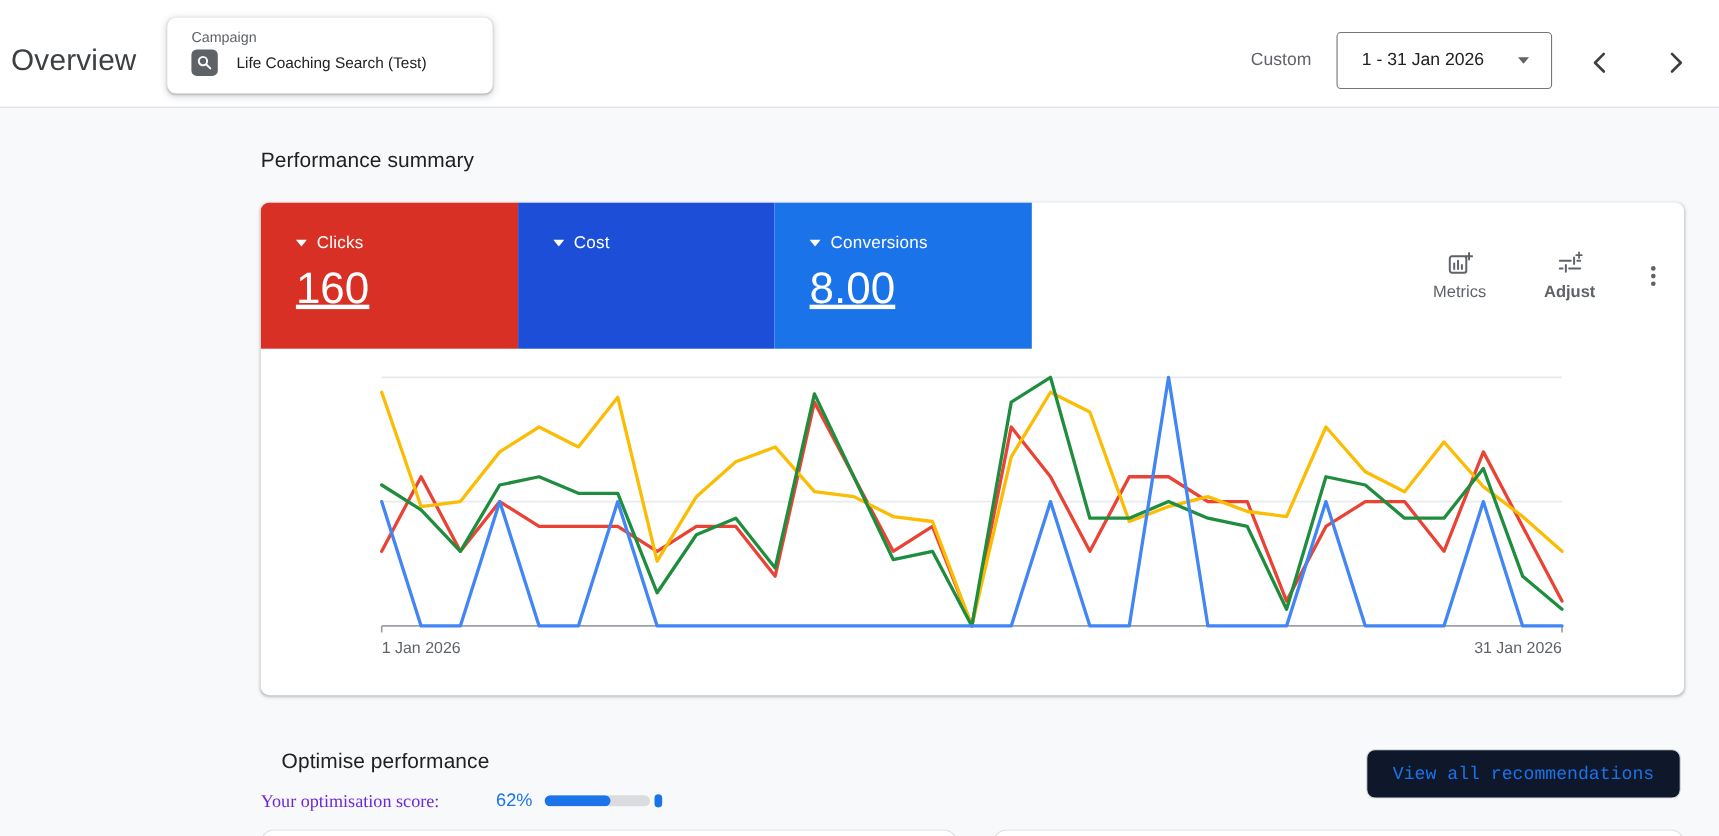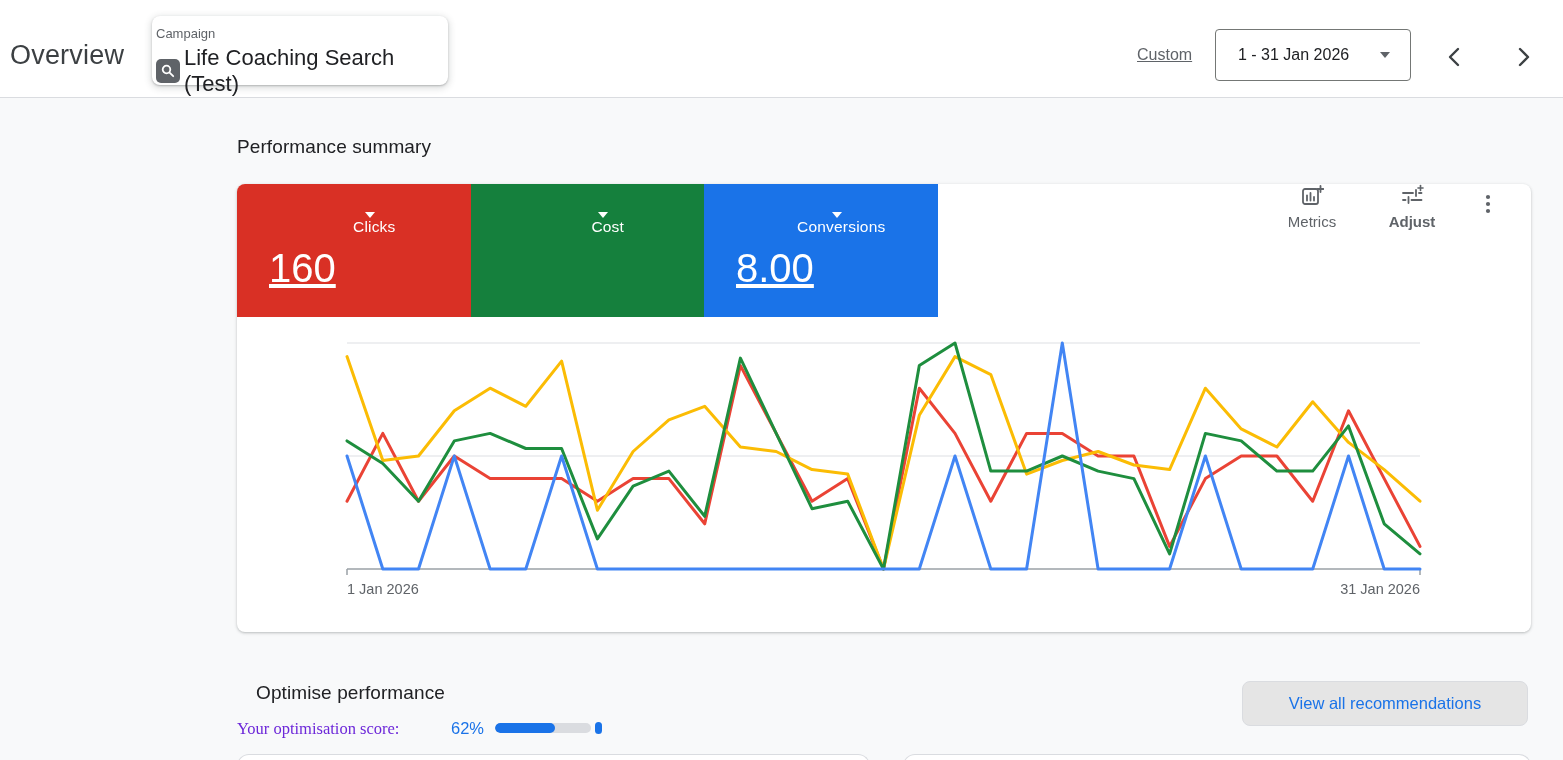--- a/index.html
+++ b/index.html
@@ -5,61 +5,61 @@
   html,body{margin:0;padding:0;}
   body{
     width:1563px;height:760px;position:relative;overflow:hidden;
     font-family:"Liberation Sans", sans-serif;
     background:#f8f9fa;color:#202124;
   }
   
   .header{position:absolute;left:0;top:0;width:1563px;height:97px;background:#fff;border-bottom:1px solid #dadce0;}
   .page-title{position:absolute;left:10px;top:40px;font-size:27px;color:#3c4043;letter-spacing:.2px;}
   .campaign-chip{position:absolute;left:152px;top:16px;width:296px;height:69px;background:#fff;border-radius:8px;
-    box-shadow:0 1px 2px rgba(60,64,67,.3),0 2px 6px 2px rgba(60,64,67,.15);box-sizing:border-box;padding:10px 0 0 4px;cursor:pointer;}
+    box-shadow:0 1px 2px rgba(60,64,67,.3),0 2px 6px 2px rgba(60,64,67,.15);box-sizing:border-box;padding:10px 0 0 22px;cursor:pointer;}
   .chip-label{font-size:13px;color:#5f6368;}
   .chip-row{display:flex;align-items:center;margin-top:4px;}
   .chip-icon{width:24px;height:24px;border-radius:5px;background:#5f6368;flex:0 0 24px;display:flex;align-items:center;justify-content:center;}
-  .chip-value{margin-left:4px;font-size:22px;color:#202124;}
-  .custom-label{position:absolute;left:1137px;top:46px;font-size:16px;color:#5f6368;text-decoration:underline;}
+  .chip-value{margin-left:17px;font-size:14px;color:#202124;}
+  .custom-label{position:absolute;left:1137px;top:46px;font-size:16px;color:#5f6368;}
   .date-btn{position:absolute;left:1215px;top:29px;width:196px;height:52px;border:1px solid #747775;border-radius:4px;background:#fff;
     display:flex;align-items:center;box-sizing:border-box;cursor:pointer;}
   .date-value{margin-left:22px;font-size:16px;color:#202124;}
   .date-caret{margin-left:auto;margin-right:20px;width:0;height:0;border-left:5px solid transparent;border-right:5px solid transparent;border-top:6px solid #5f6368;}
   .nav-btn{position:absolute;top:41px;width:32px;height:32px;background:none;border:none;padding:0;cursor:pointer;}
   .nav-prev{left:1439px;} .nav-next{left:1507px;}
   
   .section-heading{position:absolute;font-size:19px;font-weight:500;color:#202124;letter-spacing:.1px;}
   .perf-heading{left:237px;top:136px;}
   .summary-card{position:absolute;left:237px;top:184px;width:1294px;height:448px;background:#fff;border-radius:8px;
     box-shadow:0 1px 2px rgba(60,64,67,.2),0 1px 3px 1px rgba(60,64,67,.1);overflow:hidden;}
   .tile-row{position:absolute;left:0;top:0;width:1294px;height:133px;display:flex;}
   .metric-tile{width:233.5px;height:133px;box-sizing:border-box;padding:28px 0 0 32px;cursor:pointer;flex:0 0 233.5px;}
-  .tile-header{display:flex;align-items:center;flex-direction:column;}
+  .tile-header{display:flex;align-items:center;}
   .caret{width:0;height:0;border-left:5px solid transparent;border-right:5px solid transparent;border-top:6px solid #fff;}
   .tile-label{margin-left:9px;font-size:15.5px;font-weight:500;letter-spacing:.2px;}
   .tile-value{margin-top:10px;font-size:40px;line-height:44px;font-weight:400;text-decoration:underline;}
-  .actions-strip{position:absolute;right:0;top:0;height:133px;display:flex;padding-right:31px;}
+  .actions-strip{position:absolute;right:0;top:0;height:133px;display:flex;align-items:center;padding-right:16px;}
   .icon-btn{background:none;border:none;padding:0;display:flex;flex-direction:column;align-items:center;cursor:pointer;color:#5f6368;font-family:inherit;}
   .icon-btn .btn-label{font-size:15px;color:#5f6368;margin-top:5px;}
   .metrics-btn{width:64px;margin-right:40px;}
   .adjust-btn{width:56px;margin-right:36px;font-weight:bold;}
   .overflow-btn{width:24px;height:40px;justify-content:center;}
   
   .chart-wrap{position:absolute;left:0;top:133px;width:1294px;height:315px;text-align:center;}
   .chart-wrap svg{display:block;}
   
   .opt-heading{left:237px;top:682px;margin-left:19px;}
   .score-label{position:absolute;left:237px;top:719px;font-size:16.5px;color:#6d28d9;font-family:Liberation Serif, serif;}
   .score-value{position:absolute;left:451px;top:719px;font-size:16.5px;color:#1a73e8;}
   .score-bar{position:absolute;left:495px;top:723px;width:96px;height:10px;border-radius:5px;background:#dadce0;overflow:hidden;}
   .score-fill{height:10px;border-radius:5px;background:#1a73e8;}
   .score-marker{position:absolute;left:595px;top:722px;width:7px;height:12px;border-radius:4px;background:#1a73e8;}
-  .view-all-btn{position:absolute;left:1242px;top:681px;width:286px;height:45px;background:#e5e5e5;border:1px solid #dadce0;border-radius:8px;
-    font-family:Liberation Sans, sans-serif;font-size:16.5px;font-weight:500;color:#1a73e8;cursor:pointer;}
+  .view-all-btn{position:absolute;left:1242px;top:681px;width:286px;height:45px;background:#0f172a;border:1px solid #dadce0;border-radius:8px;
+    font-family:Liberation Mono, monospace;font-size:16.5px;font-weight:500;color:#1a73e8;cursor:pointer;}
   .stub-card{position:absolute;top:754px;height:12px;background:#fff;border:1px solid #dadce0;border-bottom:none;border-radius:12px 12px 0 0;box-sizing:border-box;}
   .stub-left{left:237px;width:633px;}
   .stub-right{left:903px;width:628px;}
 </style>
 </head>
 <body>
 
 <div class="header">
   <div class="page-title">Overview</div>
 
@@ -99,21 +99,21 @@
 
 <div class="summary-card">
   <div class="tile-row">
     <div class="metric-tile" style="background: rgb(217, 48, 37); color: rgb(255, 255, 255);">
       <div class="tile-header">
         <span class="caret" style="border-top-color: rgb(255, 255, 255);"></span>
         <span class="tile-label">Clicks</span>
       </div>
       <div class="tile-value">160</div>
     </div>
-    <div class="metric-tile" style="background: #15803d; color: rgb(255, 255, 255);">
+    <div class="metric-tile" style="background: #1d4ed8; color: rgb(255, 255, 255);">
       <div class="tile-header">
         <span class="caret" style="border-top-color: rgb(255, 255, 255);"></span>
         <span class="tile-label">Cost</span>
       </div>
     </div>
     <div class="metric-tile" style="background: rgb(26, 115, 232); color: rgb(255, 255, 255);">
       <div class="tile-header">
         <span class="caret" style="border-top-color: rgb(255, 255, 255);"></span>
         <span class="tile-label">Conversions</span>
       </div>

